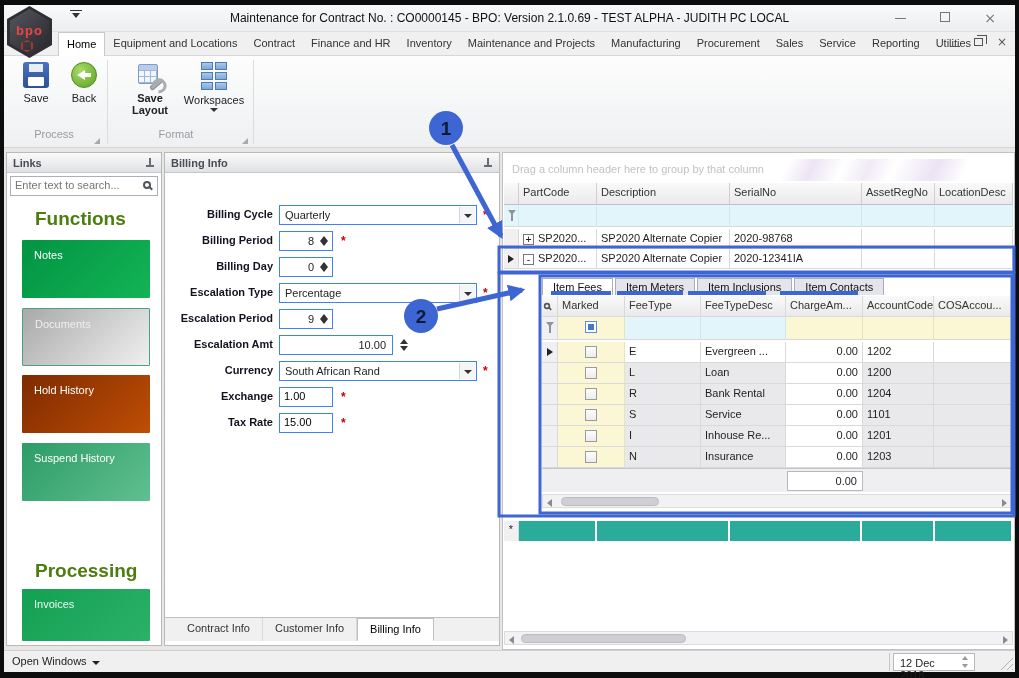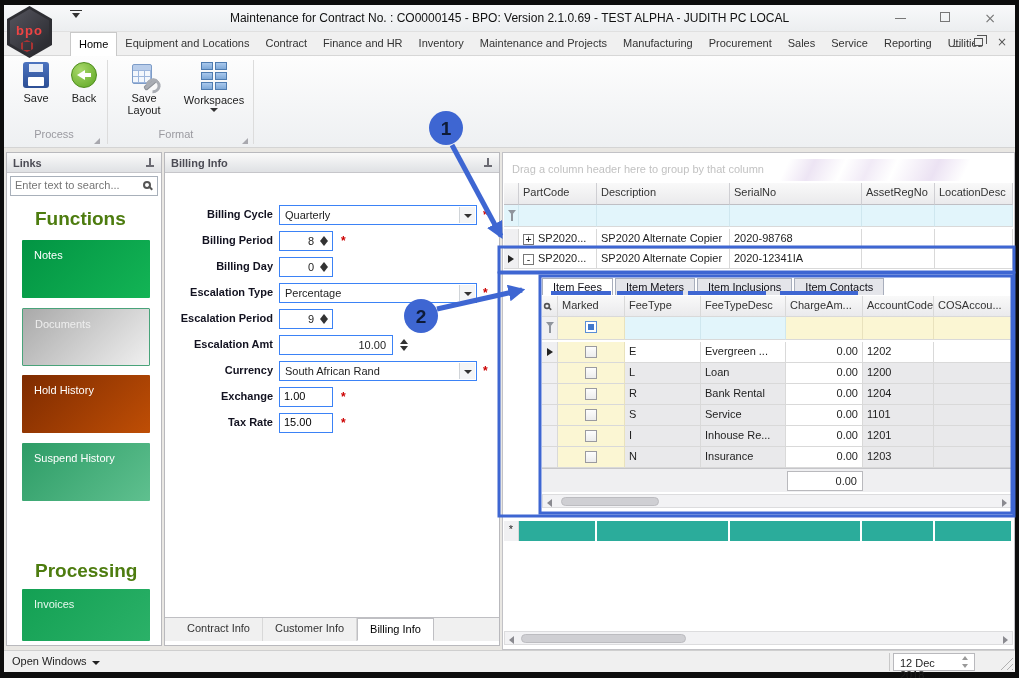--- a/index.html
+++ b/index.html
@@ -16,21 +16,21 @@
 .win-btn { position:absolute; top:4px; width:30px; height:18px; text-align:center; color:#666; }
 .wmin  { right:100px; } .wmax { right:55px; } .wclose { right:10px; }
 .glyph-min { display:inline-block; width:11px; height:1px; background:#777; margin-top:9px; }
 .glyph-max { display:inline-block; width:10px; height:10px; border:1px solid #777; margin-top:3px; }
 .glyph-x { font-family:"DejaVu Sans",sans-serif; font-size:14px; color:#777; line-height:18px; }
 
 
 .tabrow { left:4px; top:32px; width:1011px; height:24px; background:#f0f0f0; border-bottom:1px solid #d7d7d7; }
 .mtabs { position:absolute; left:54px; top:0; height:24px; display:flex; }
 .mtab { padding:5px 8px 0 8px; height:24px; color:#333; white-space:nowrap; }
-.mtab.active { background:#fff; border:1px solid #c9c9c9; border-bottom:none; color:#000;margin-left:12px; }
+.mtab.active { background:#fff; border:1px solid #c9c9c9; border-bottom:none; color:#000; }
 .mdi-ctrls { position:absolute; right:8px; top:4px; display:flex; gap:14px; align-items:center; }
 .mdi-min { width:10px; height:1px; background:#555; margin-top:8px; }
 .mdi-rest { width:9px; height:8px; border:1px solid #555; position:relative; background:#f0f0f0; }
 .mdi-rest::before { content:""; position:absolute; left:2px; top:-4px; width:9px; height:8px; border:1px solid #555; border-left:none; border-bottom:none; }
 .mdi-x { font-family:"DejaVu Sans",sans-serif; font-size:12px; color:#555; line-height:12px; }
 
 
 .logo { left:7px; top:6px; width:45px; height:52px; z-index:30; background:#2e2e33; clip-path:polygon(50% 0,100% 25%,100% 75%,50% 100%,0 75%,0 25%); }
 .logo-inner { position:absolute; inset:3px; background:linear-gradient(135deg,#55555e,#26262b); clip-path:polygon(50% 0,100% 25%,100% 75%,50% 100%,0 75%,0 25%); }
 .logo-text { position:absolute; left:0; right:0; top:17px; text-align:center; color:#ef4444; font-weight:bold; font-size:13px; letter-spacing:1px; }
@@ -206,21 +206,21 @@
   <div class="abs ribbon">
     <div class="rbtn" style="left:6px;">
       <div class="ic ic-floppy"></div>
       <div>Save</div>
     </div>
     <div class="rbtn" style="left:54px;">
       <div class="ic ic-back"></div>
       <div>Back</div>
     </div>
     <div class="rsep" style="left:103px;"></div>
-    <div class="rbtn" style="left:110px; width:60px;">
+    <div class="rbtn" style="left:116px; width:60px;font-weight:bold;">
       <div class="ic ic-layout">
           <div class="tbl"></div>
           <div class="wrench"></div>
         </div>
       <div>Save Layout</div>
     </div>
     <div class="rbtn" style="left:178px; width:64px;">
       <div class="ic ic-ws">
           <i></i>
           <i></i>

